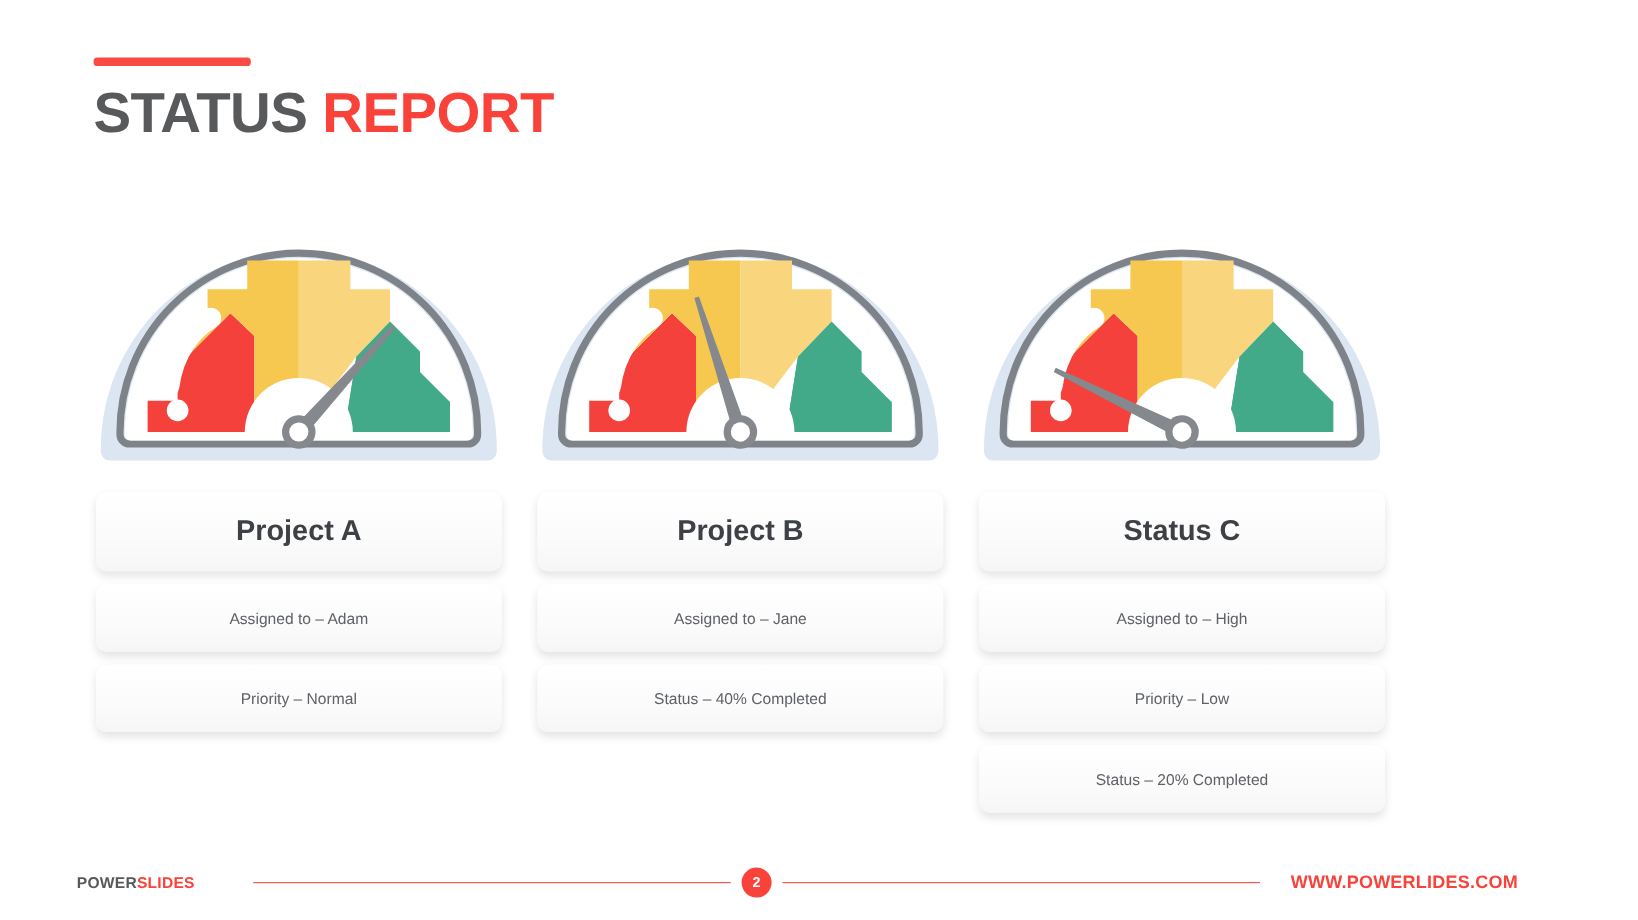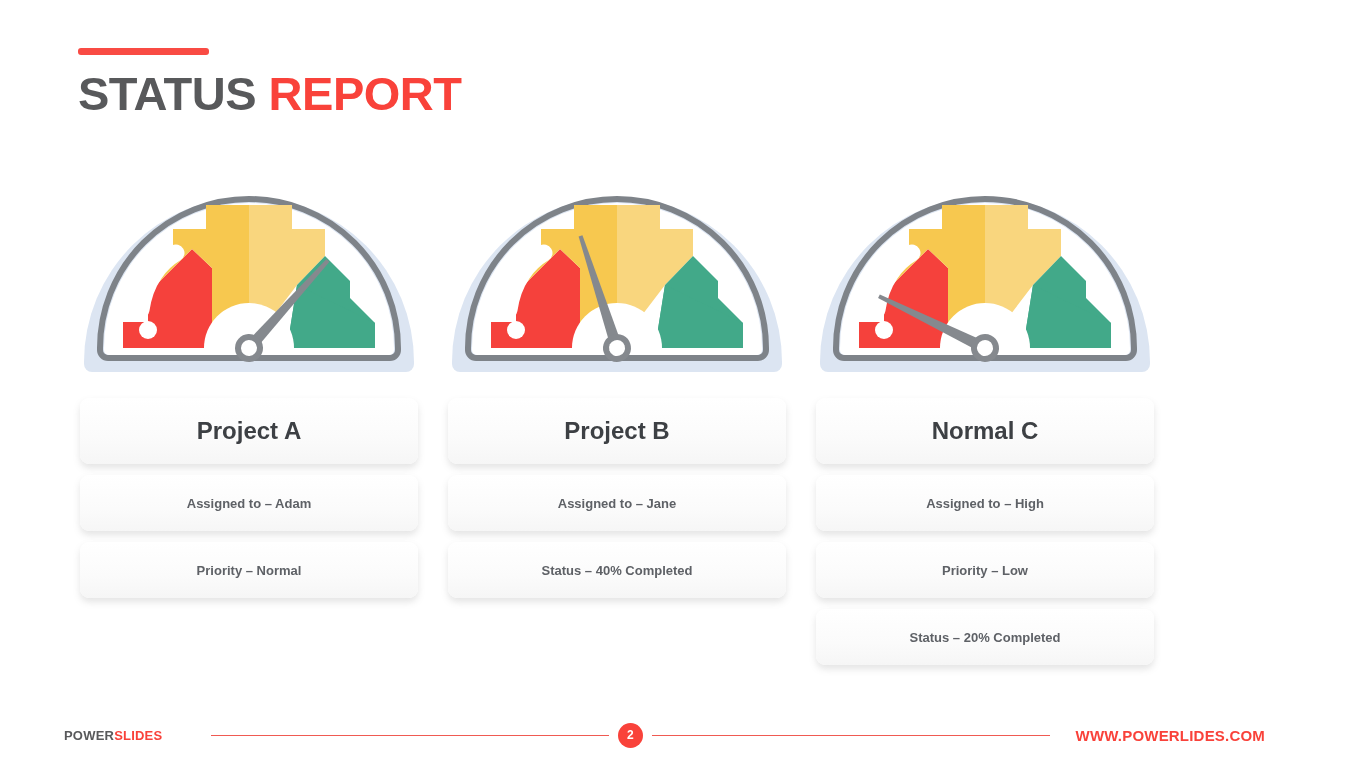--- a/index.html
+++ b/index.html
@@ -38,21 +38,21 @@
     line-height: 1.05;
     white-space: nowrap;
   }
   .title-dark { color: #58595b; }
   .title-red  { color: #f9423a; }
 
   
   .columns {
     position: absolute;
     left: 0;
-    top: 176px;
+    top: 188px;
     width: 1234px;
     display: flex;
     justify-content: center;
     gap: 30px;
   }
   .column {
     width: 338px;
     display: flex;
     flex-direction: column;
     align-items: center;
@@ -90,21 +90,21 @@
   .card-title {
     height: 66px;
     font-size: 24px;
     font-weight: bold;
     color: #3d4044;
   }
   .card-row {
     height: 56px;
     font-size: 13px;
     color: #5e6166;
-    font-weight: bold;
+    font-weight: normal;
   }
 
   
   .footer {
     position: absolute;
     left: 0;
     bottom: 0;
     width: 1329px;
     height: 64px;
     display: flex;
@@ -264,21 +264,21 @@
           <path d="M 124 172 A 45 45 0 0 1 214 172 Z" fill="#ffffff"></path>
         </g>
         <g transform="translate(169,172) rotate(-154)">
           <path d="M -8 -6 L -8 6 L 118 2 L 118 -2 Z" fill="#85898e"></path>
           <circle cx="0" cy="0" r="14" fill="#85898e"></circle>
           <circle cx="0" cy="0" r="8" fill="#ffffff"></circle>
         </g>
       </svg>
     </div>
     <div class="cards">
-      <div class="card card-title">Normal C</div>
+      <div class="card card-title">Status C</div>
       <div class="card card-row">Assigned to – High</div>
       <div class="card card-row">Priority – Low</div>
       <div class="card card-row">Status – 20% Completed</div>
     </div>
   </div>
 
 </div>
 
 <div class="footer">
   <div class="brand"><span class="brand-dark">POWER</span><span class="brand-red">SLIDES</span></div>

